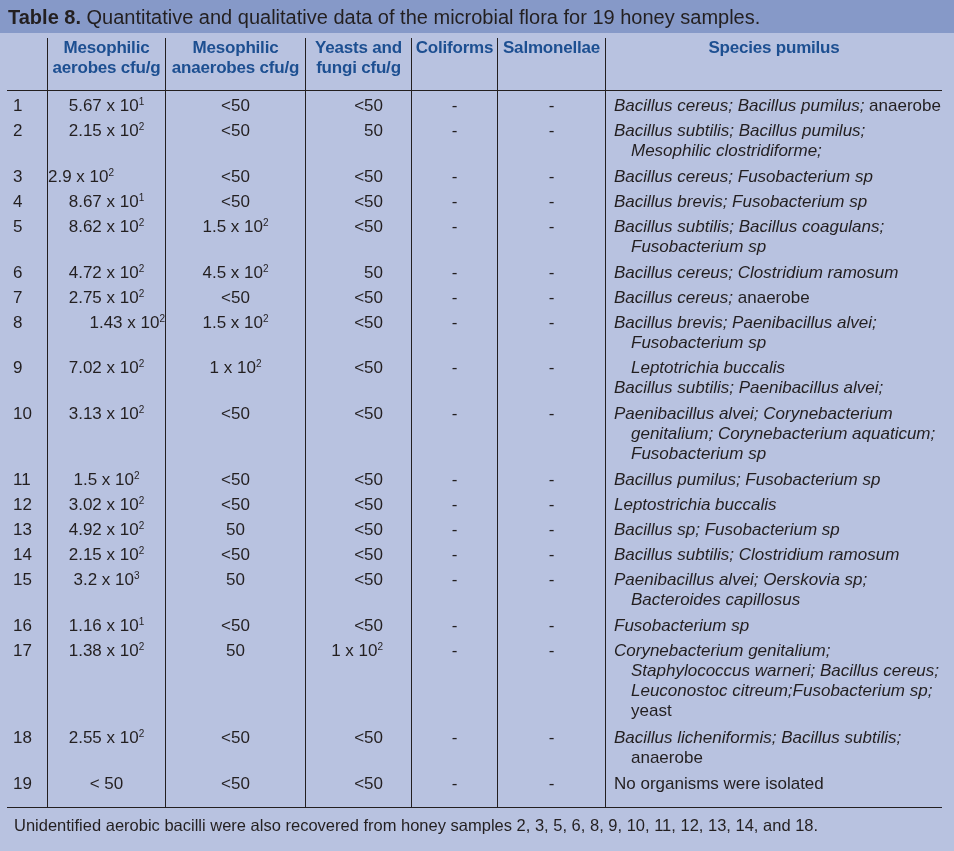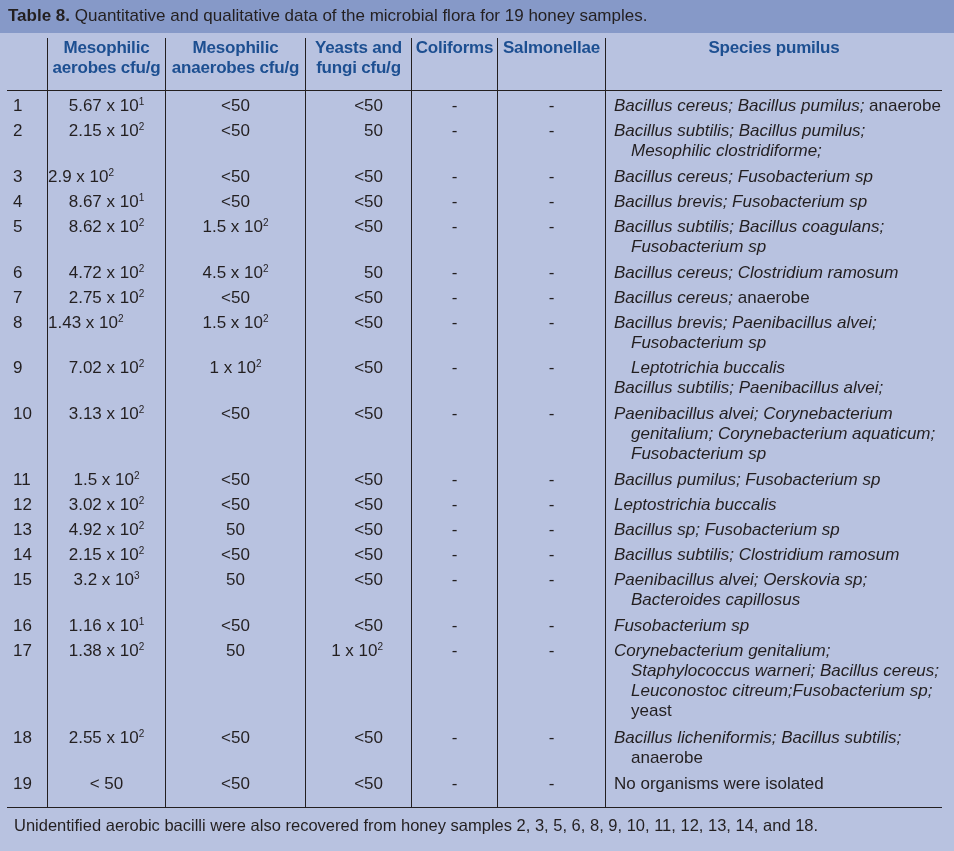--- a/index.html
+++ b/index.html
@@ -1,18 +1,18 @@
 <!DOCTYPE html>
 <html><head>
 <meta charset="utf-8">
 <style>
   html, body { margin:0; padding:0; }
   body { width:954px; height:851px; background:#b8c2e0; font-family:"Liberation Sans", sans-serif; color:#231f20; position:relative; overflow:hidden; }
   .titlebar { position:absolute; left:0; top:0; width:954px; height:33px; background:#8699c8; }
-  .title { position:absolute; left:8px; top:6px; font-size:17px; white-space:nowrap; color:#231f20; }
+  .title { position:absolute; left:8px; top:6px; font-size:20px; white-space:nowrap; color:#231f20; }
   .title b { font-weight:bold; }
   .vline { position:absolute; width:1px; background:#231f20; }
   .hline { position:absolute; height:1px; background:#231f20; }
   .hdr { position:absolute; top:38px; font-weight:bold; color:#1d4f91; font-size:17px; line-height:20px; text-align:center; letter-spacing:-0.2px; }
   .cell { position:absolute; font-size:17px; line-height:20px; white-space:nowrap; }
   .num { left:13px; }
   .sp { font-style:italic; }
   .sp .n { font-style:normal; }
   sup { font-size:10px; vertical-align:6px; line-height:0; }
   .species { left:614px; width:330px; white-space:normal; }
@@ -118,21 +118,21 @@
     <div class="cell num" style="top: 288px; left: 13px;"><span>7</span></div>
     <div class="cell " style="top: 288px; left: 48px; width: 117px; text-align: center;"><span>2.75 x 10</span><sup>2</sup></div>
     <div class="cell " style="top: 288px; left: 166px; width: 139px; text-align: center;"><span>&lt;50</span><sup></sup></div>
     <div class="cell " style="top: 288px; left: 306px; width: 77px; text-align: right;"><span>&lt;50</span><sup></sup></div>
     <div class="cell " style="top: 288px; left: 412px; width: 85px; text-align: center;"><span>-</span></div>
     <div class="cell " style="top: 288px; left: 498px; width: 107px; text-align: center;"><span>-</span></div>
     <div class="cell species sp" style="top: 288px;">
       <span class="l">Bacillus cereus; <span class="n">anaerobe</span></span>
     </div>
     <div class="cell num" style="top: 313px; left: 13px;"><span>8</span></div>
-    <div class="cell " style="top: 313px; left: 48px; width: 117px; text-align: left;"><span>1.43 x 10</span><sup>2</sup></div>
+    <div class="cell " style="top: 313px; left: 48px; width: 117px; text-align: right;"><span>1.43 x 10</span><sup>2</sup></div>
     <div class="cell " style="top: 313px; left: 166px; width: 139px; text-align: center;"><span>1.5 x 10</span><sup>2</sup></div>
     <div class="cell " style="top: 313px; left: 306px; width: 77px; text-align: right;"><span>&lt;50</span><sup></sup></div>
     <div class="cell " style="top: 313px; left: 412px; width: 85px; text-align: center;"><span>-</span></div>
     <div class="cell " style="top: 313px; left: 498px; width: 107px; text-align: center;"><span>-</span></div>
     <div class="cell species sp" style="top: 313px;">
       <span class="l">Bacillus brevis; Paenibacillus alvei;</span>
       <span class="l ind">Fusobacterium sp</span>
     </div>
     <div class="cell num" style="top: 358px; left: 13px;"><span>9</span></div>
     <div class="cell " style="top: 358px; left: 48px; width: 117px; text-align: center;"><span>7.02 x 10</span><sup>2</sup></div>

